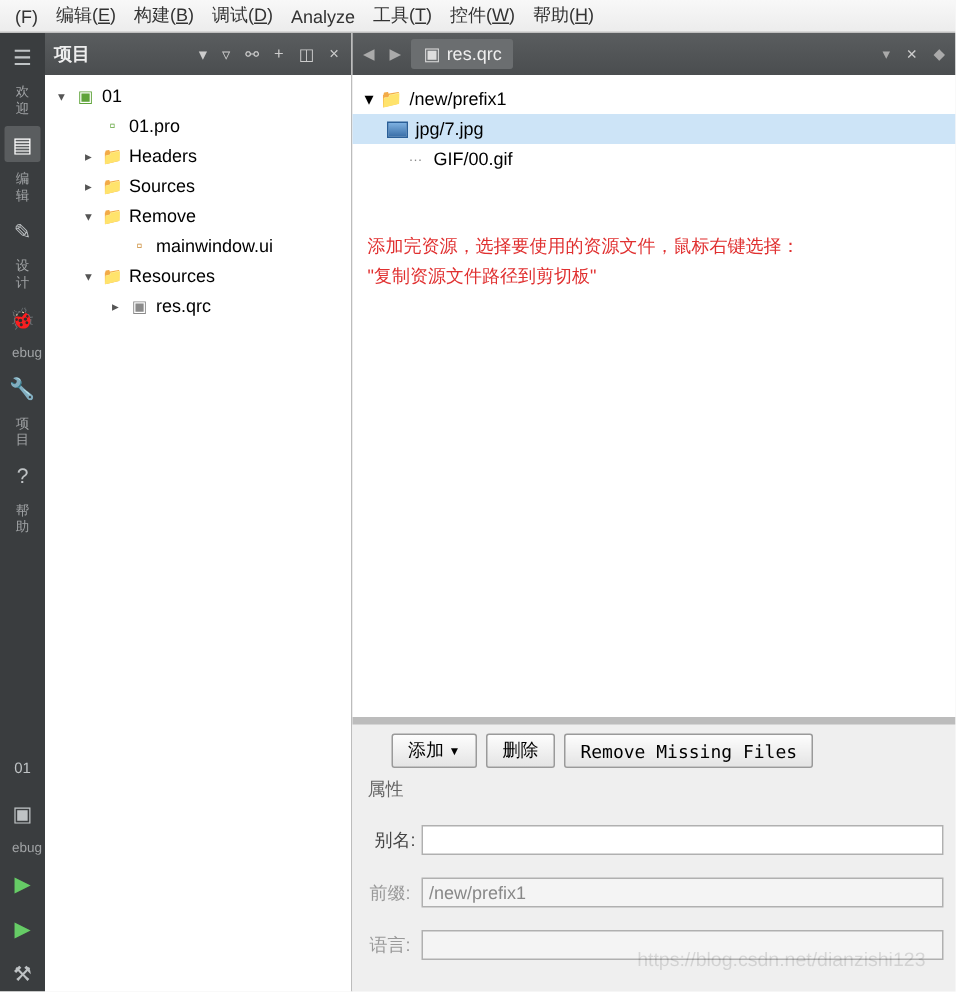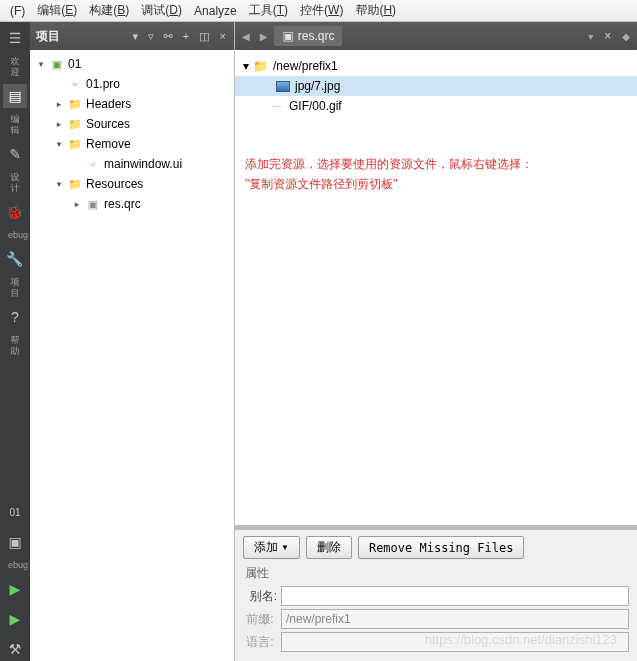--- a/index.html
+++ b/index.html
@@ -44,25 +44,25 @@
 .rtree .ricon { width: 16px; height: 14px; margin: 0 4px; display: inline-flex; align-items: center; justify-content: center; }
 .img-ico { background: linear-gradient(#7db0e0,#3a6fa8); border: 1px solid #2a5f98; width: 14px; height: 11px; }
 .gif-ico { color: #888; font-size: 9px; }
 .folder-ico { color: #d8a33a; font-size: 12px; }
 
 .annotation { color: #e03030; padding: 4px 10px; line-height: 20px; font-size: 13px; margin-top: 28px; }
 
 .splitter { height: 4px; background: #bcbcbc; cursor: row-resize; }
 
 .bottom-panel { background: #efefef; border-top: 1px solid #bcbcbc; padding: 6px 8px; }
-.btn-row { display: flex; gap: 6px; margin-bottom: 6px; }
+.btn-row { display: flex; gap: 6px; margin-bottom: 6px; margin-left: 18px; }
 .btn { border: 1px solid #9a9a9a; background: linear-gradient(#fdfdfd,#e4e4e4); padding: 2px 10px; border-radius: 2px; font-family: "SimSun", monospace; font-size: 12px; display: flex; align-items: center; gap: 3px; }
 .btn .dd { font-size: 8px; }
 .prop-label { color: #666; margin: 4px 0 4px 2px; }
-.prop-row { display: flex; align-items: center; margin: 3px 0; gap: 4px; }
+.prop-row { display: flex; align-items: center; margin: 15px 0; gap: 4px; }
 .prop-row .plabel { width: 34px; color: #444; text-align: right; }
 .prop-row .plabel.dim { color: #999; text-align: center; }
 .prop-row input { flex: 1; border: 1px solid #b0b0b0; padding: 2px 4px; font-size: 12px; background: #fff; }
 .prop-row input:disabled { background: #f4f4f4; color: #888; }
 
 .watermark { position: absolute; bottom: 14px; right: 20px; color: rgba(0,0,0,0.12); font-size: 13px; pointer-events: none; }
 </style>
 </head>
 <body>
 
@@ -168,21 +168,21 @@
       <span class="nav">◆</span>
     </div>
 
     <div class="resource-area">
       <div class="rtree" id="rtree">
           <div class="row" style="padding-left: 8px;">
             <span class="chev">▾</span>
             <span class="ricon folder-ico">📁</span>
             <span>/new/prefix1</span>
           </div>
-          <div class="row sel" style="padding-left: 36px;">
+          <div class="row sel" style="padding-left: 18px;">
             <span class="chev"></span>
             <span class="ricon">
               <span class="img-ico"></span>
             </span>
             <span>jpg/7.jpg</span>
           </div>
           <div class="row" style="padding-left: 30px;">
             <span class="chev"></span>
             <span class="ricon gif-ico">···</span>
             <span>GIF/00.gif</span>

